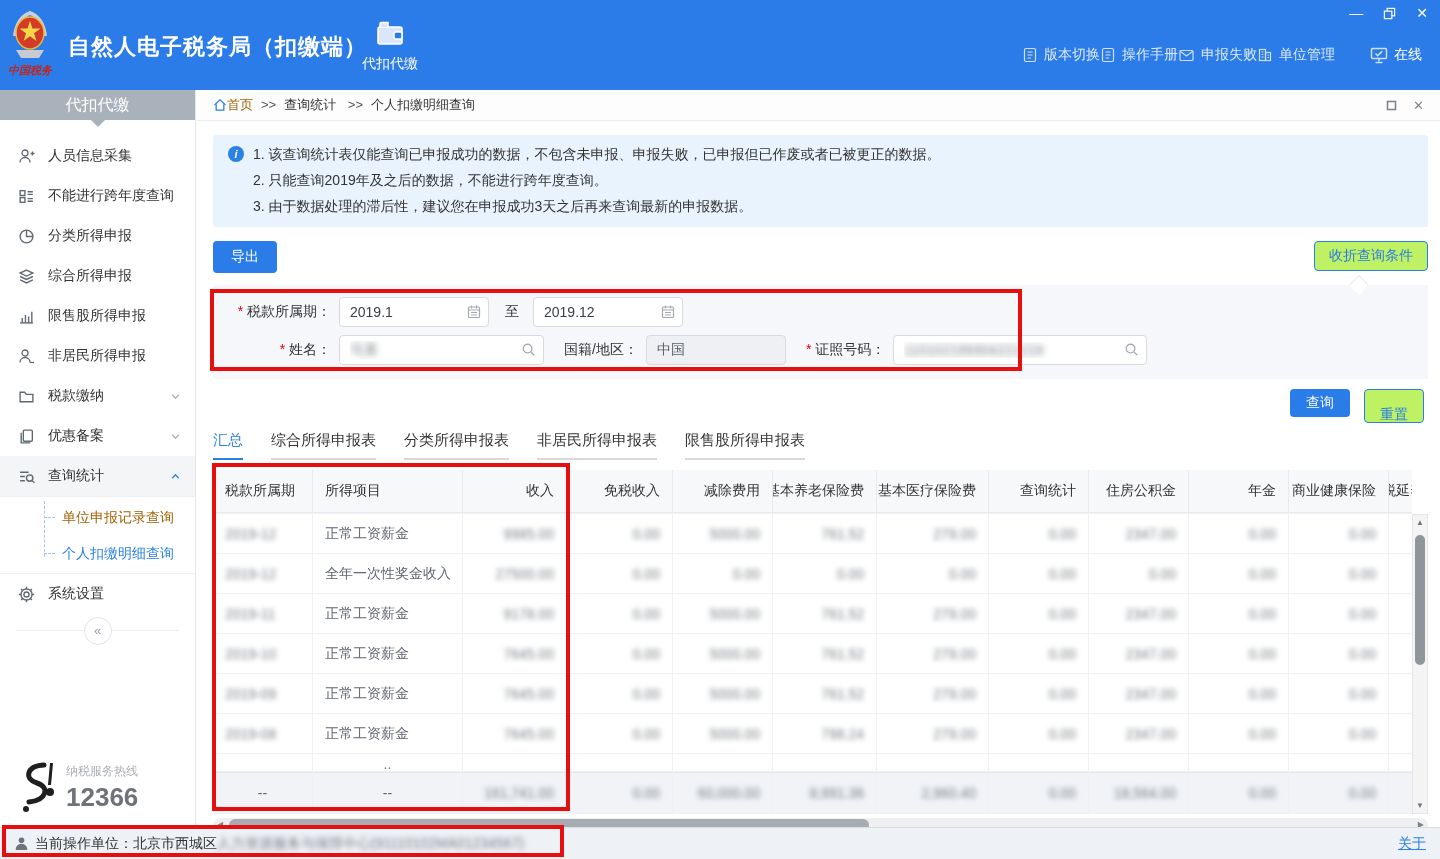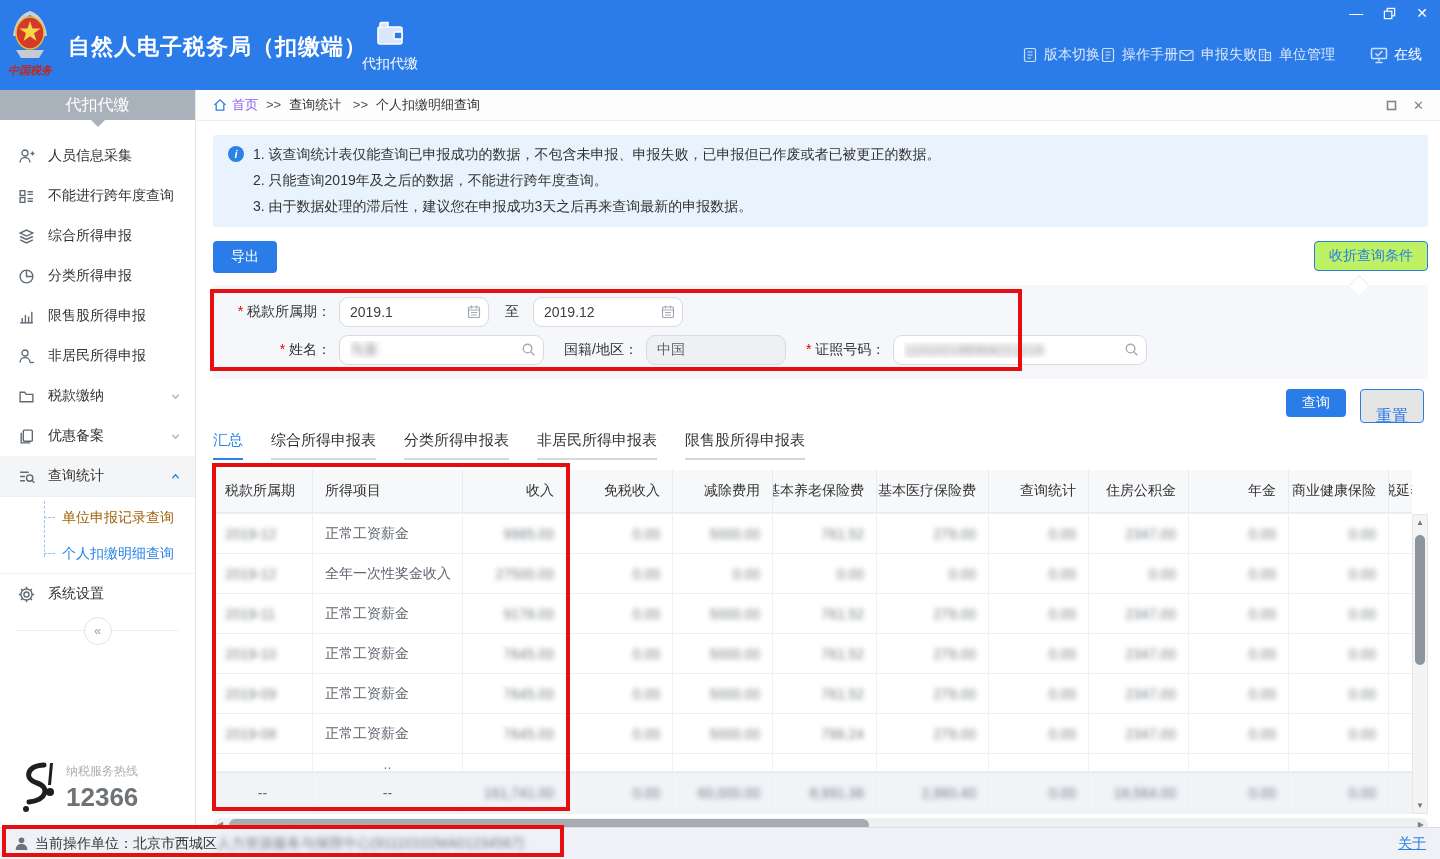--- a/index.html
+++ b/index.html
@@ -40,21 +40,21 @@
   .submenu-item.active { color:#2a82e4; }
   .collapse-row { margin:16px 16px 0; border-top:1px solid #edeff2; position:relative; height:20px; }
   .collapse-btn { position:absolute; left:50%; top:-14px; margin-left:-14px; width:28px; height:28px; border-radius:50%; background:#fff; border:1px solid #e0e4e9; color:#97a0ab; font-size:13px; text-align:center; line-height:26px; cursor:pointer; }
   .hotline { position:absolute; left:14px; bottom:14px; display:flex; align-items:flex-end; gap:8px; }
   .hl-label { color:#a9adb2; font-size:12px; margin-bottom:2px; }
   .hl-num { color:#6e7artz378; color:#6e7378; font-size:26px; font-weight:bold; }
 
   
   .main { position:absolute; left:197px; top:90px; right:0; bottom:32px; background:#fff; overflow:hidden; }
   .breadcrumb-bar { height:31px; border-bottom:1px solid #ebedf0; display:flex; align-items:center; padding:0 16px; font-size:13px; color:#333; background:#fdfdfd; }
-  .crumb-home { color:#8b5cf6; display:flex; align-items:center; gap:5px; cursor:pointer; }
+  .crumb-home { color:#a16207; display:flex; align-items:center; cursor:pointer; }
   .crumb { margin-left:8px; }
   .crumb-sep { color:#555; margin-right:8px; }
   .panel-icons { margin-left:auto; display:flex; gap:16px; color:#80868d; font-size:13px; align-items:center; }
   .panel-icons span { cursor:pointer; }
 
   .content { position:absolute; top:31px; left:0; right:0; bottom:0; padding:14px 12px 0 16px; }
 
   .notice { background:#e9f3fd; border-radius:3px; padding:6px 16px 8px 40px; font-size:14px; color:#333; line-height:26px; position:relative; }
   .notice-icon { position:absolute; left:15px; top:11px; width:16px; height:16px; background:#2a82e4; color:#fff; border-radius:50%; font-size:11px; font-style:italic; font-weight:bold; text-align:center; line-height:16px; }
 
@@ -63,29 +63,29 @@
   .btn-collapse { margin-left:auto; background:#bef264; color:#2a7ce8; border:1px solid #2a7ce8; border-radius:4px; padding:0 14px; height:30px; font-size:14px; cursor:pointer; }
 
   .query-panel { margin-top:12px; background:#f5f7fa; padding:10px 0 12px; position:relative; }
   .query-panel:before { content:""; position:absolute; right:62px; top:-7px; width:13px; height:13px; background:#fff; border-left:1px solid #e8ebef; border-top:1px solid #e8ebef; transform:rotate(45deg); }
   .f-row { display:flex; align-items:center; height:34px; font-size:14px; color:#333; }
   .f-row + .f-row { margin-top:4px; }
   .f-label { width:118px; text-align:right; }
   .f-label2 { margin-left:20px; }
   .req:before { content:"* "; color:#e60000; }
   .input { position:relative; display:inline-flex; margin-left:8px; }
-  .input input { height:30px; border:1px solid #d7dbe0; border-radius:9px; background:#fff; padding:0 30px 0 10px; font-size:14px; color:#3a3f45; width:100%; outline:none; font-family:inherit; }
+  .input input { height:30px; border:1px solid #d7dbe0; border-radius:4px; background:#fff; padding:0 30px 0 10px; font-size:14px; color:#3a3f45; width:100%; outline:none; font-family:inherit; }
   .input input:disabled { background:#eef0f4; color:#5a5f66; padding-right:10px; }
   .w150 { width:150px; } .w205 { width:205px; } .w140 { width:140px; } .w250 { width:254px; }
   .in-icon { position:absolute; right:8px; top:7px; color:#9aa1a9; }
   .f-to { margin:0 6px 0 16px; }
 
   .actions { display:flex; justify-content:flex-end; gap:14px; margin-top:10px; height:28px; padding-right:4px; }
   .btn-query { background:#2a7ce8; color:#fff; border:none; border-radius:4px; padding:0 16px; font-size:14px; cursor:pointer; }
-  .btn-reset { background:#e5e5e5; color:#2a7ce8; border:1px solid #2a7ce8; border-radius:4px; padding:16px 15px; font-size:16px; cursor:pointer; }
+  .btn-reset { background:#bef264; color:#2a7ce8; border:1px solid #2a7ce8; border-radius:4px; padding:16px 15px; font-size:14px; cursor:pointer; }
 
   .tabs { display:flex; gap:28px; margin-top:14px; font-size:15px; }
   .tab { padding-bottom:8px; border-bottom:2px solid #d8d8d8; color:#333; cursor:pointer; }
   .tab.active { color:#2a82e4; border-bottom-color:#2a82e4; }
 
   .table-wrap { margin-top:10px; position:relative; height:344px; }
   .table-viewport { position:absolute; left:0; top:0; bottom:0; right:16px; overflow:hidden; }
   .t-row { display:flex; width:1266px; border-bottom:1px solid #eef0f3; background:#fff; }
   .t-cell { flex:none; padding:0 12px; display:flex; align-items:center; border-right:1px solid #eef0f3; font-size:14px; color:#5f6670; overflow:hidden; white-space:nowrap; }
   .t-cell.right { justify-content:flex-end; }
@@ -235,37 +235,37 @@
             <path d="M9 3.5h5M9 6h5M9 10h5M9 12.5h5"></path>
           </svg>
         </span>
         <span>不能进行跨年度查询</span>
         <span class="chev"></span>
       </div>
 
       <div class="menu-item">
         <span class="mi-icon">
           <svg width="17" height="17" viewBox="0 0 16 16" fill="none" stroke="currentColor" stroke-width="1.3">
+            <circle cx="8" cy="8" r="6"></circle>
+            <path d="M8 2v6h6"></path>
+          </svg>
+        </span>
+        <span>分类所得申报</span>
+        <span class="chev"></span>
+      </div>
+
+      <div class="menu-item">
+        <span class="mi-icon">
+          <svg width="17" height="17" viewBox="0 0 16 16" fill="none" stroke="currentColor" stroke-width="1.3">
             <path d="M8 2l6 2.8L8 7.6 2 4.8z"></path>
             <path d="M2 8l6 2.8L14 8"></path>
             <path d="M2 11.2l6 2.8 6-2.8"></path>
           </svg>
         </span>
         <span>综合所得申报</span>
-        <span class="chev"></span>
-      </div>
-
-      <div class="menu-item">
-        <span class="mi-icon">
-          <svg width="17" height="17" viewBox="0 0 16 16" fill="none" stroke="currentColor" stroke-width="1.3">
-            <circle cx="8" cy="8" r="6"></circle>
-            <path d="M8 2v6h6"></path>
-          </svg>
-        </span>
-        <span>分类所得申报</span>
         <span class="chev"></span>
       </div>
 
       <div class="menu-item">
         <span class="mi-icon">
           <svg width="17" height="17" viewBox="0 0 16 16" fill="none" stroke="currentColor" stroke-width="1.3">
             <path d="M2 14h12"></path>
             <path d="M4 14V9.5M7 14V6.5M10 14V8M13 14V3.5"></path>
           </svg>
         </span>

